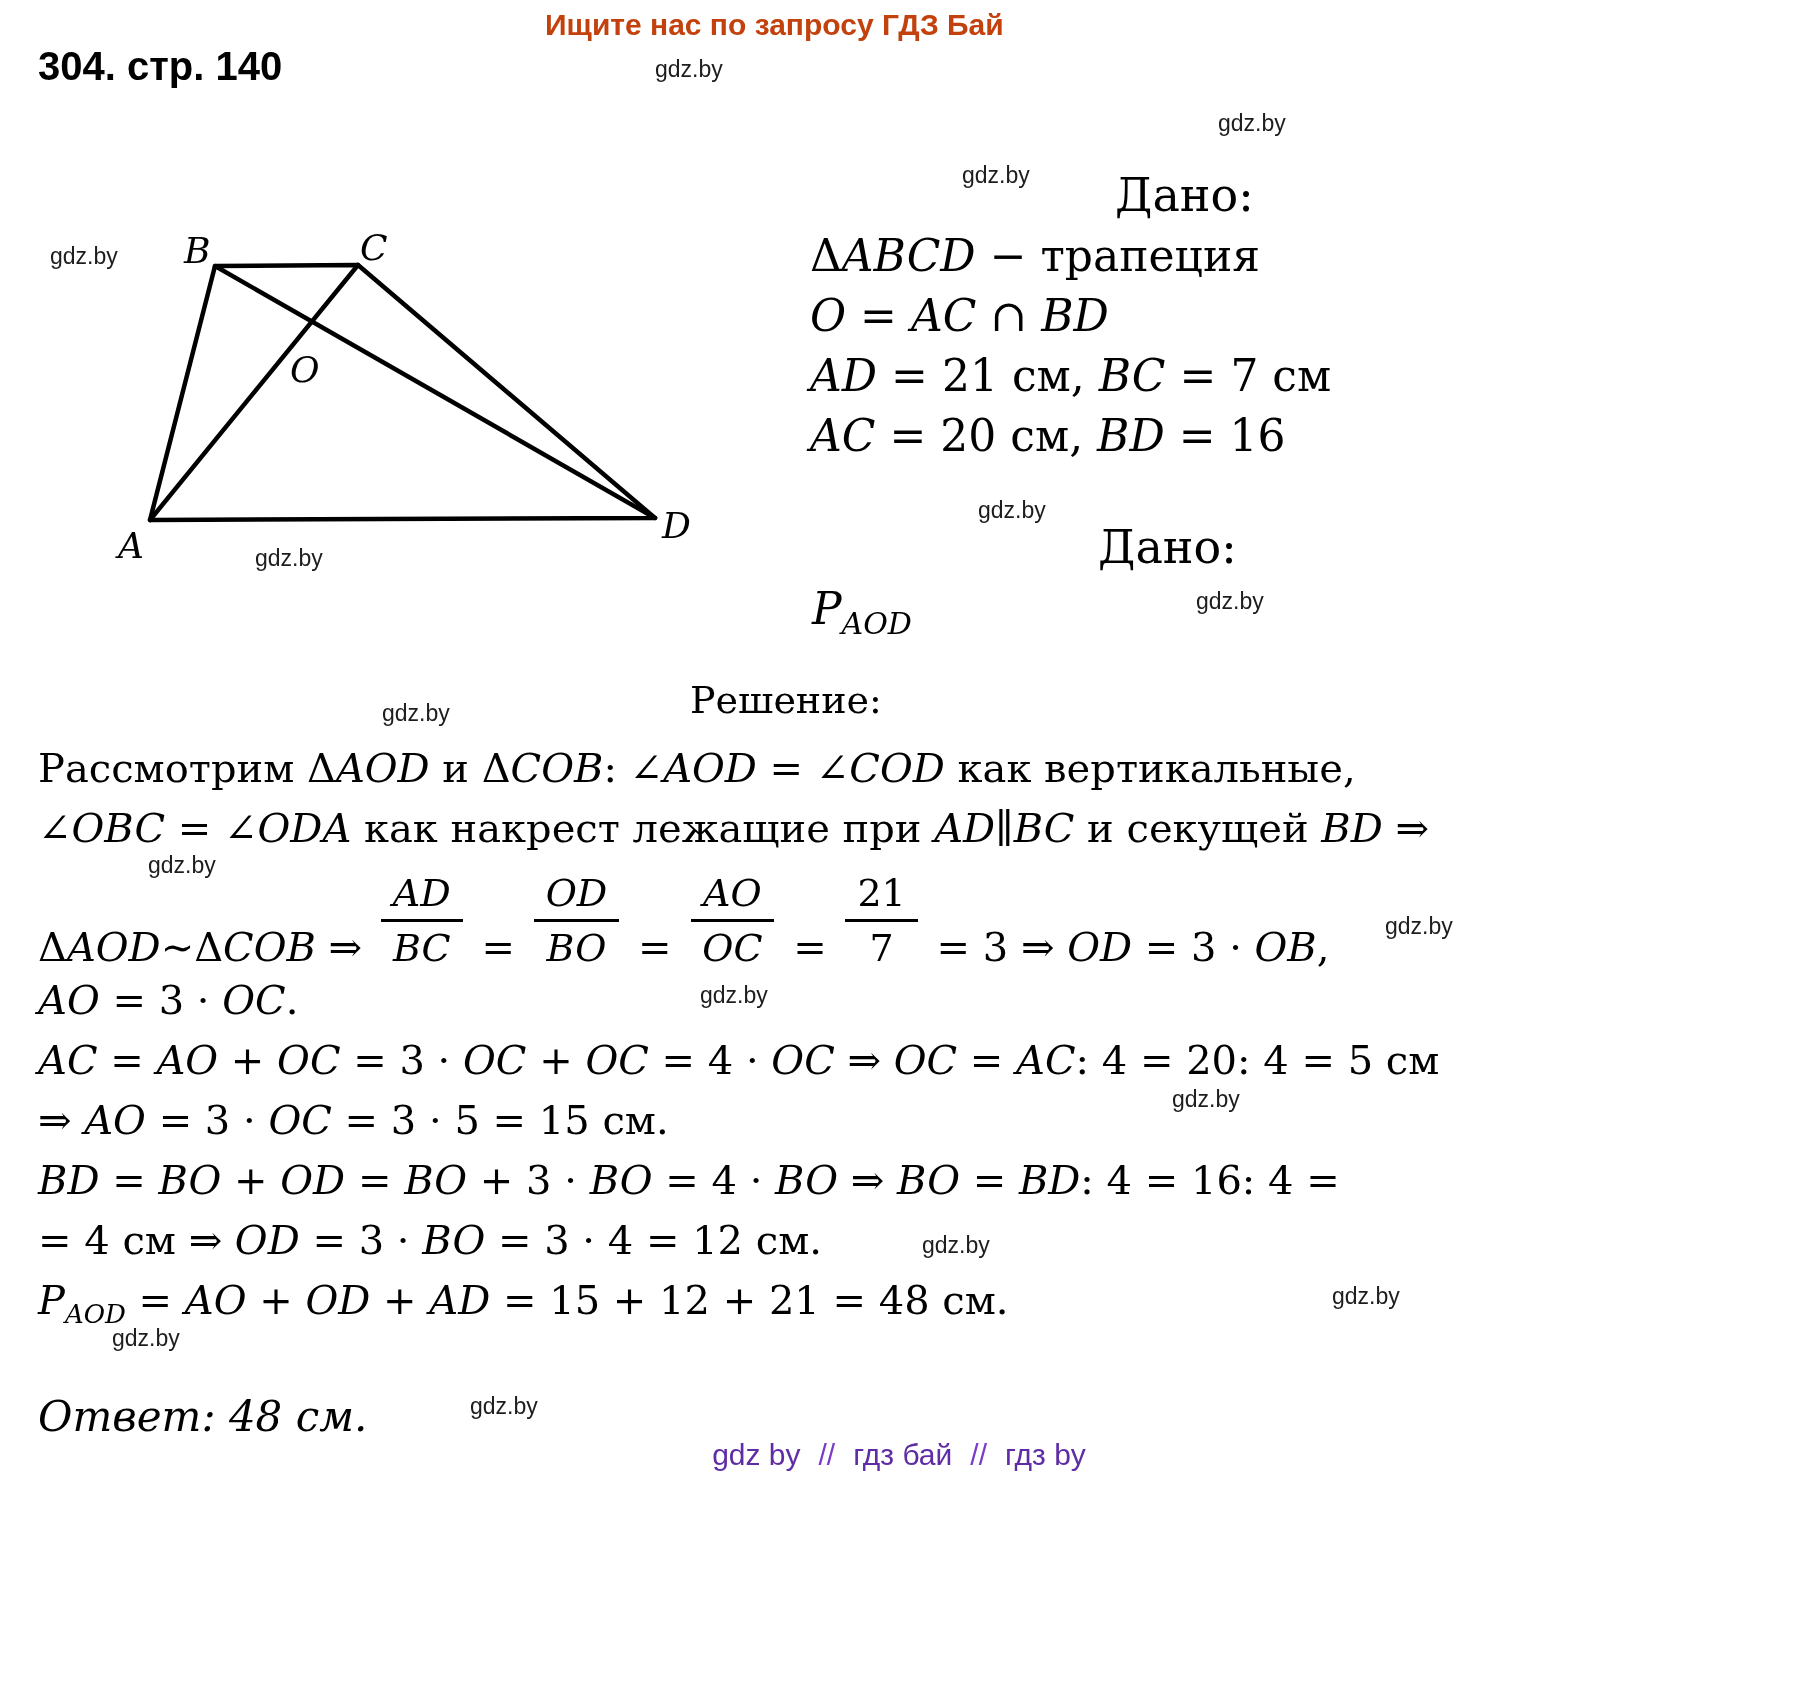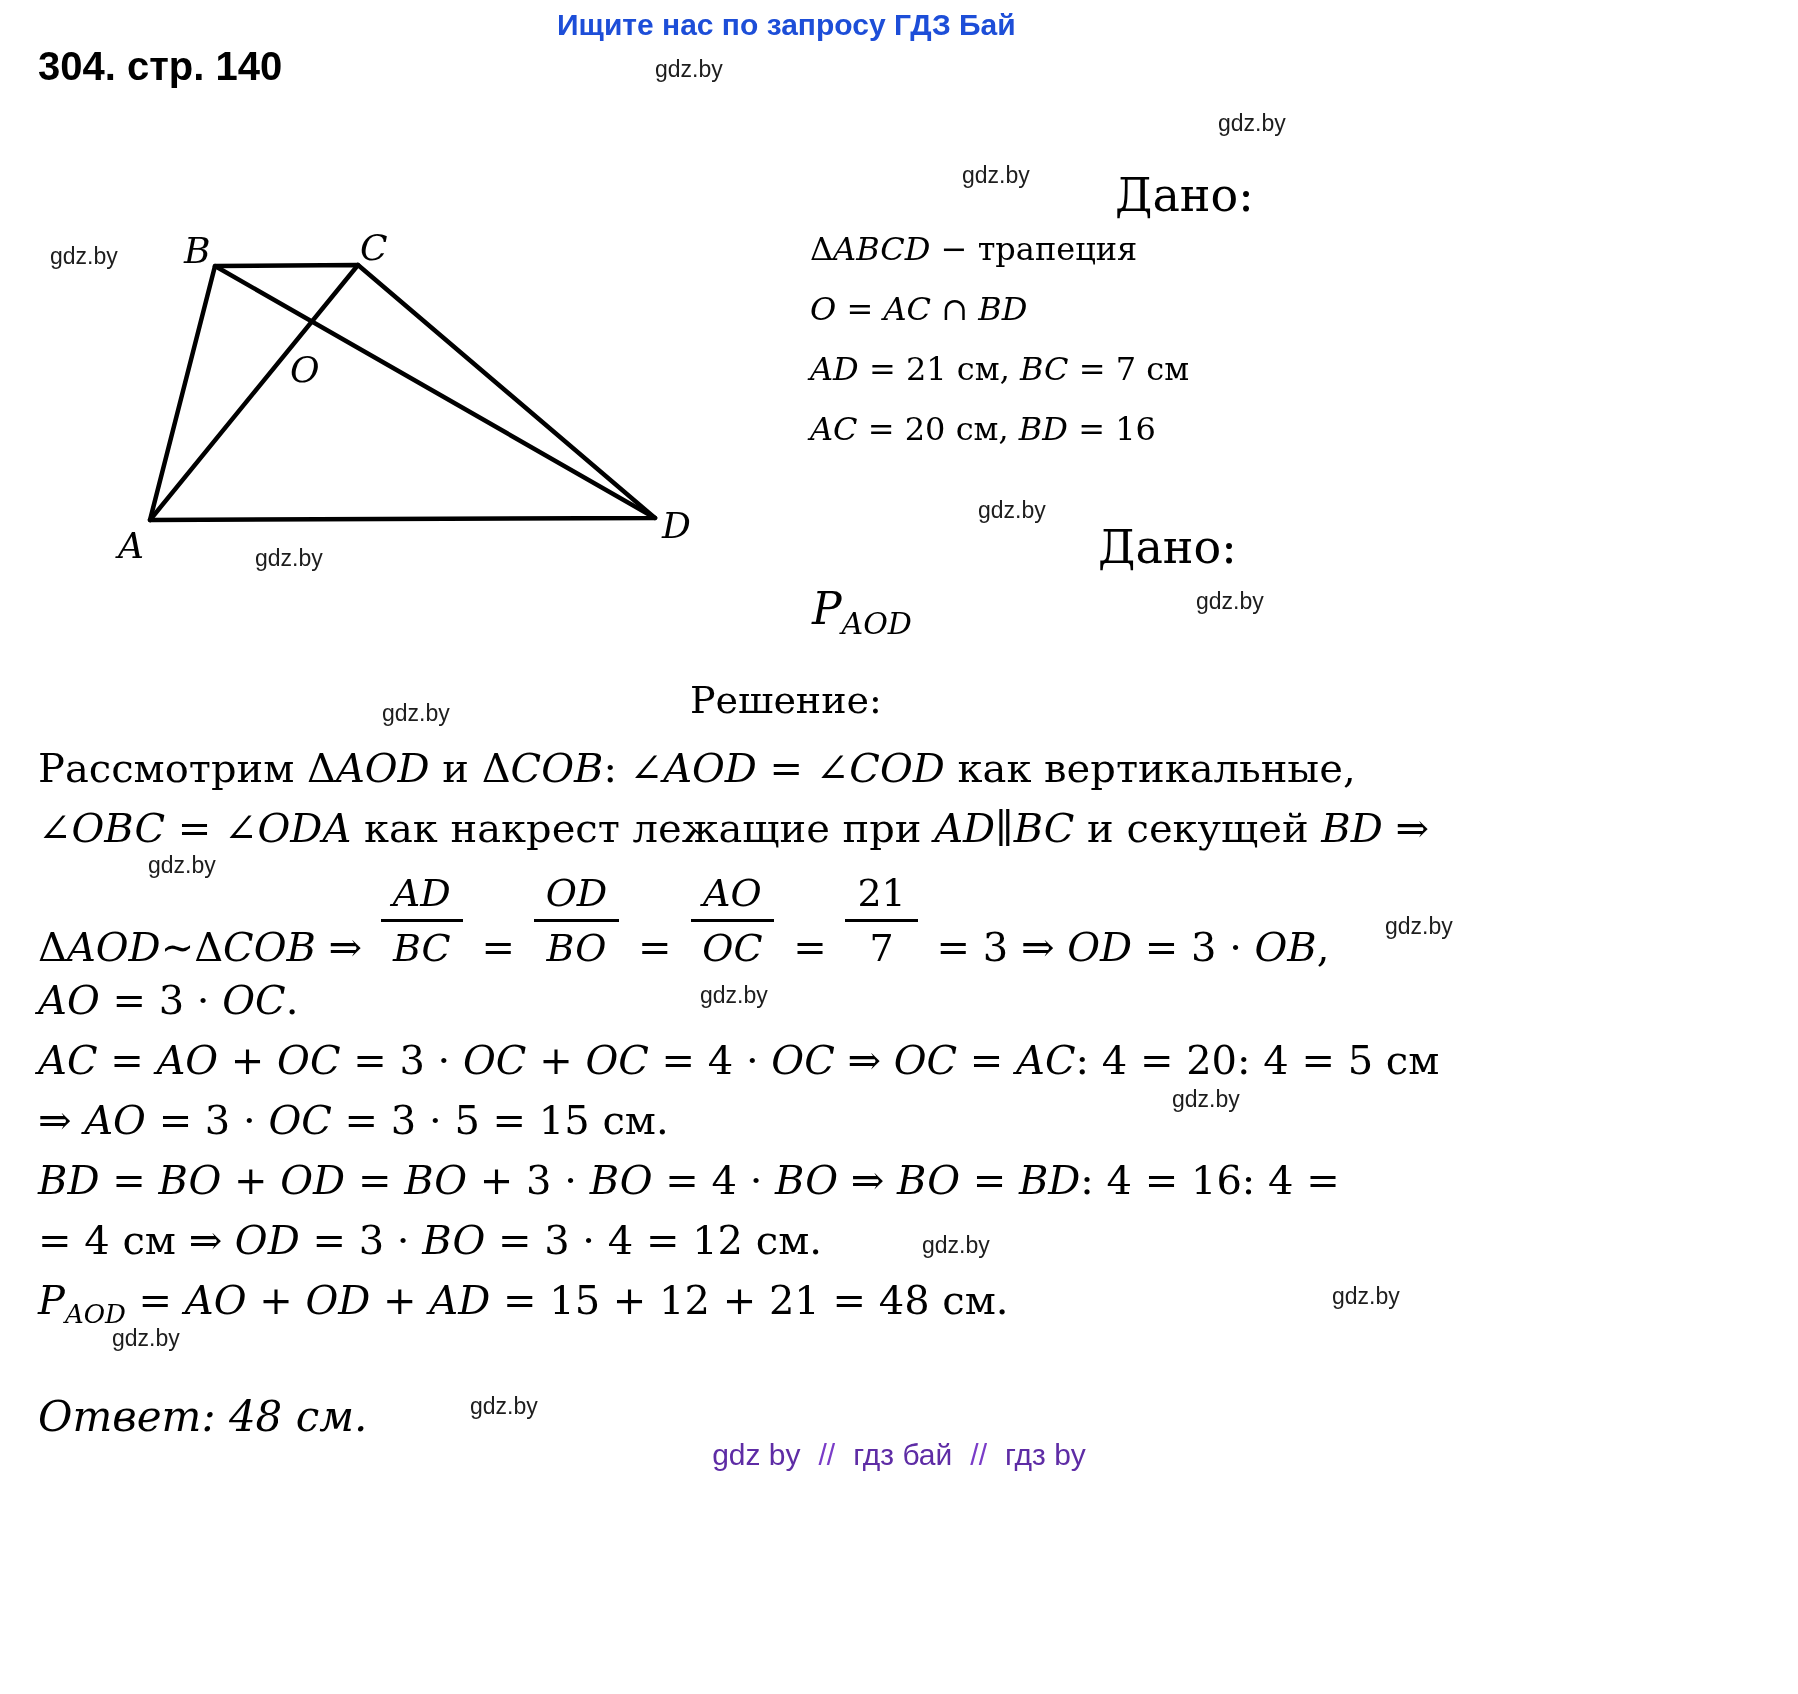--- a/index.html
+++ b/index.html
@@ -7,40 +7,40 @@
   body {
     width:1798px; height:1694px; position:relative;
     font-family:"DejaVu Serif","DejaVu Sans",serif; color:#000;
     overflow:hidden;
   }
   .page { position:absolute; left:0; top:0; width:1798px; height:1694px; overflow:hidden; }
 
   .promo {
     position:absolute; left:545px; top:8px;
     font-family:"Liberation Sans",sans-serif; font-size:30px; font-weight:700;
-    color:#1d4ed8; white-space:nowrap;margin-left:12px;
+    color:#c2410c; white-space:nowrap;
   }
   .title {
     position:absolute; left:38px; top:44px;
     font-family:"Liberation Sans",sans-serif; font-size:40px; font-weight:700;
     color:#000; white-space:nowrap;
   }
   .wm {
     position:absolute; font-family:"Liberation Sans",sans-serif;
     font-size:23px; color:#1d1d1d; white-space:nowrap;
   }
 
   .figure { position:absolute; left:100px; top:218px; }
   .figure text { font-family:"DejaVu Serif",serif; font-style:italic; font-size:36px; fill:#000; }
 
   .given { position:absolute; left:810px; top:168px; width:940px; height:480px; }
   .given .sec-title { position:absolute; font-size:46px; white-space:nowrap; }
   .gd-title { left:305px; top:0; }
   .find-title { left:288px; top:352px; }
-  .gline { position:absolute; left:0; font-size:32px; white-space:nowrap; }
+  .gline { position:absolute; left:0; font-size:44px; white-space:nowrap; }
   .g0 { top:62px; } .g1 { top:122px; } .g2 { top:182px; } .g3 { top:242px; }
   .find-val { position:absolute; left:2px; top:415px; font-size:44px; }
   .find-val sub { font-size:30px; }
 
   .it { font-style:italic; }
 
   .sol-title { position:absolute; left:690px; top:678px; font-size:38px; white-space:nowrap; }
 
   .solution { position:absolute; left:38px; top:738px; width:1740px; }
   .sline { font-size:40px; line-height:60px; white-space:nowrap; }

